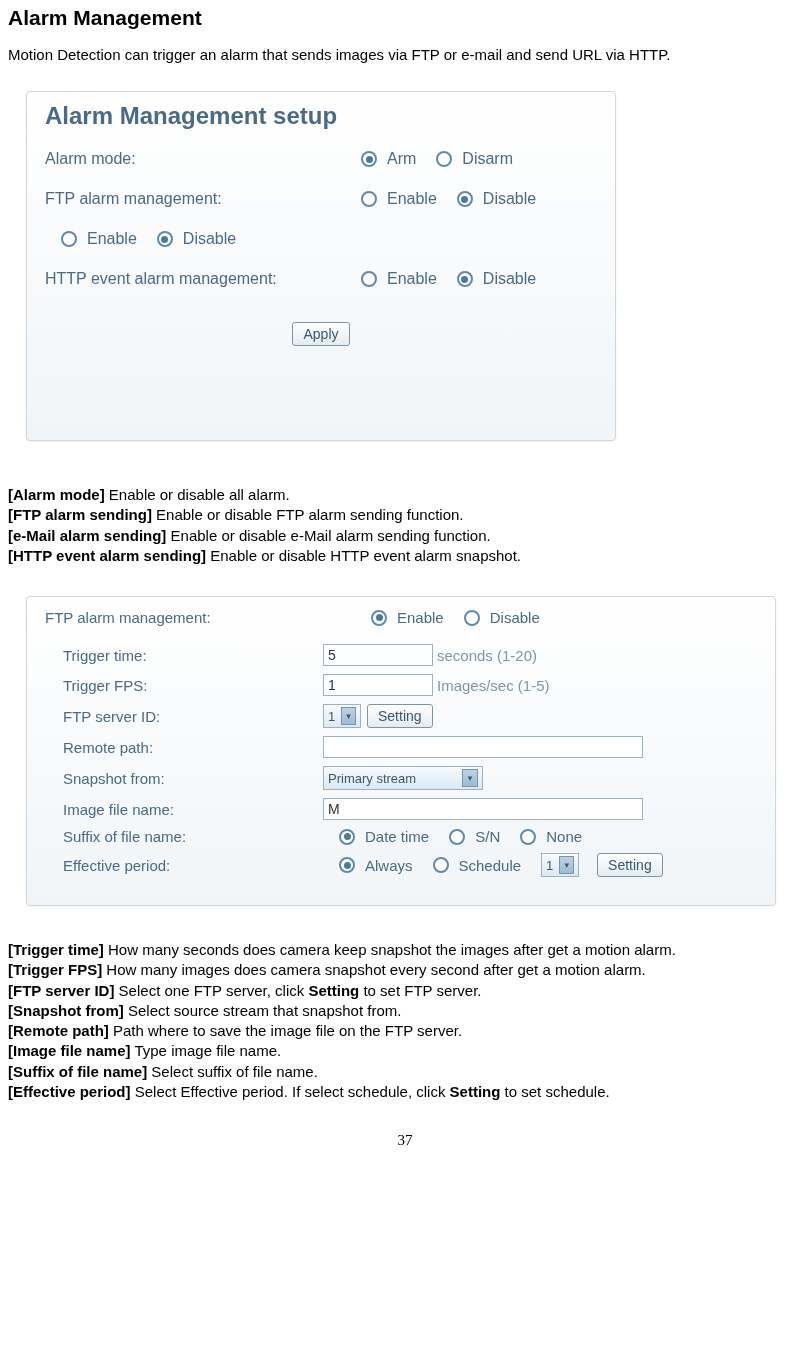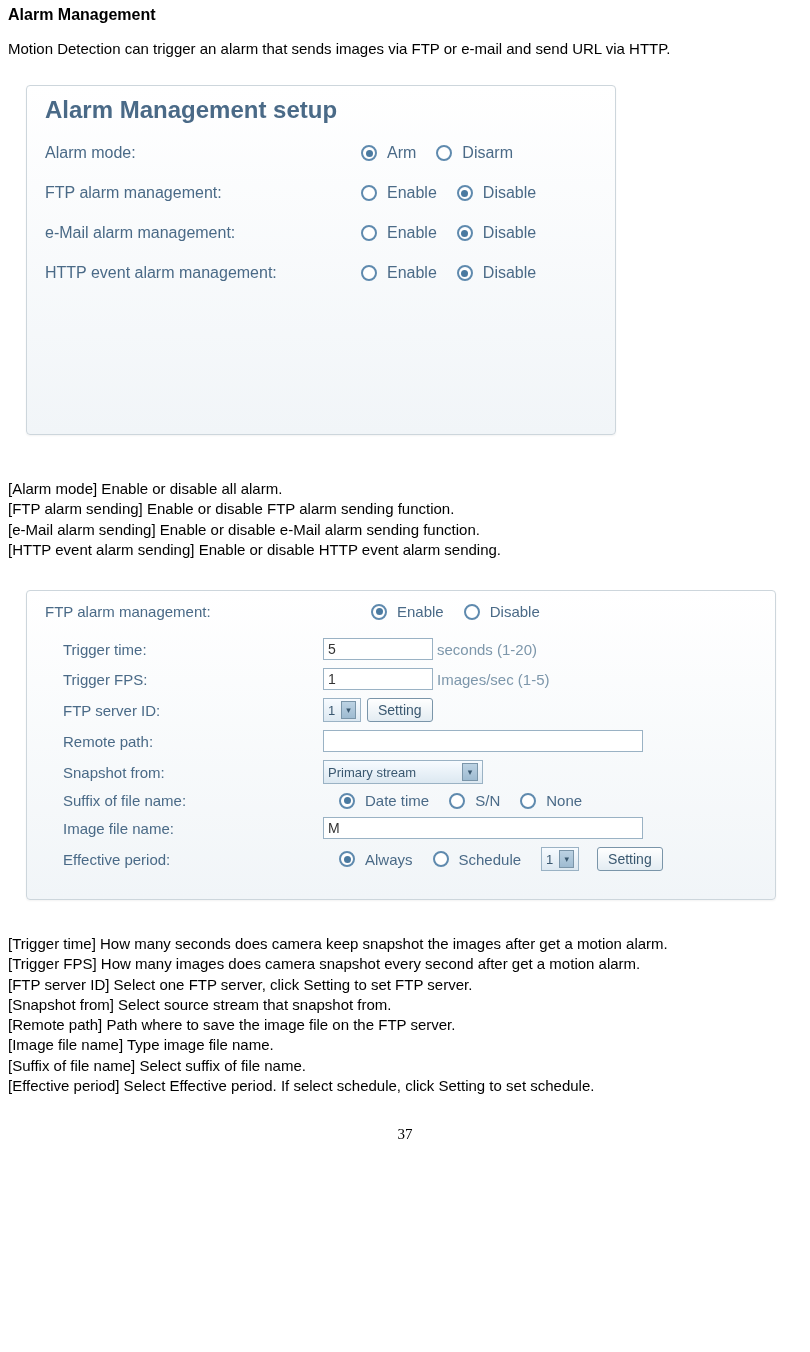--- a/index.html
+++ b/index.html
@@ -5,21 +5,21 @@
   body {
     font-family: Arial, Helvetica, sans-serif;
     font-size: 15px;
     color: #000;
     margin: 0;
     padding: 0 8px;
     width: 810px;
     box-sizing: border-box;
   }
   h2 {
-    font-size: 16px;
+    font-size: 21px;
     font-weight: bold;
     margin: 6px 0 16px 0;
   }
   p.intro {
     margin: 0 0 28px 0;
   }
   .panel {
     border: 1px solid #cdd6dc;
     border-radius: 4px;
     background: linear-gradient(#ffffff, #f1f5f8);
@@ -93,21 +93,21 @@
     padding: 3px 10px;
     font-size: 14px;
     color: #3a5870;
     font-family: "Helvetica Neue", Arial, sans-serif;
   }
   .defs {
     margin: 44px 0 30px 0;
     line-height: 1.35;
   }
   .defs .row { margin: 0; }
-  .defs b { font-weight: normal; margin-top: 8px; }
+  .defs b { font-weight: bold; margin-top: 8px; }
 
   .panel2 {
     width: 750px;
     margin-left: 18px;
     padding: 12px 18px 20px 36px;
     box-sizing: border-box;
     color: #4a6a87;
     font-family: "Helvetica Neue", Arial, sans-serif;
     font-size: 15px;
   }
@@ -201,46 +201,48 @@
     <div class="form-label">FTP alarm management:</div>
     <div class="radio-group">
       <span class="radio"></span>
       <span class="radio-label">Enable</span>
       <span class="radio checked"></span>
       <span class="radio-label">Disable</span>
     </div>
   </div>
 
   <div class="form-row">
-    <div class="form-label">e-Mail alarm management:</div>
     <div class="radio-group">
       <span class="radio"></span>
       <span class="radio-label">Enable</span>
       <span class="radio checked"></span>
       <span class="radio-label">Disable</span>
     </div>
   </div>
 
   <div class="form-row">
     <div class="form-label">HTTP event alarm management:</div>
     <div class="radio-group">
       <span class="radio"></span>
       <span class="radio-label">Enable</span>
       <span class="radio checked"></span>
       <span class="radio-label">Disable</span>
     </div>
   </div>
 
+  <div class="apply-wrap">
+    <span class="btn">Apply</span>
+  </div>
 </div>
 
 <div class="defs">
   <div class="row"><b>[Alarm mode]</b><span> Enable or disable all alarm.</span></div>
   <div class="row"><b>[FTP alarm sending]</b><span> Enable or disable FTP alarm sending function.</span></div>
   <div class="row"><b>[e-Mail alarm sending]</b><span> Enable or disable e-Mail alarm sending function.</span></div>
-  <div class="row"><b>[HTTP event alarm sending]</b><span> Enable or disable HTTP event alarm sending.</span></div>
+  <div class="row"><b>[HTTP event alarm sending]</b><span> Enable or disable HTTP event alarm snapshot.</span></div>
 </div>
 
 <div class="panel panel2">
   <div class="top-row">
     <div class="top-label">FTP alarm management:</div>
     <div class="radio-group">
       <span class="radio checked"></span>
       <span class="radio-label">Enable</span>
       <span class="radio"></span>
       <span class="radio-label">Disable</span>
@@ -276,34 +278,34 @@
 
   <div class="row2">
     <div class="lab2">Snapshot from:</div>
     <span class="select sel-mid">
       <span>Primary stream</span>
       <span class="arrow" style="margin-left:auto;">▾</span>
     </span>
   </div>
 
   <div class="row2">
-    <div class="lab2">Suffix of file name:</div>
-    <div class="radio-group">
-      <span class="radio checked"></span>
-      <span class="radio-label">Date time</span>
-      <span class="radio"></span>
-      <span class="radio-label">S/N</span>
-      <span class="radio"></span>
-      <span class="radio-label">None</span>
-    </div>
-  </div>
-
-  <div class="row2">
     <div class="lab2">Image file name:</div>
     <input class="text-input ti-wide" value="M" style="">
+  </div>
+
+  <div class="row2">
+    <div class="lab2">Suffix of file name:</div>
+    <div class="radio-group">
+      <span class="radio checked"></span>
+      <span class="radio-label">Date time</span>
+      <span class="radio"></span>
+      <span class="radio-label">S/N</span>
+      <span class="radio"></span>
+      <span class="radio-label">None</span>
+    </div>
   </div>
 
   <div class="row2">
     <div class="lab2">Effective period:</div>
     <div class="radio-group">
       <span class="radio checked"></span>
       <span class="radio-label">Always</span>
       <span class="radio"></span>
       <span class="radio-label">Schedule</span>
       <span class="select sel-narrow">

